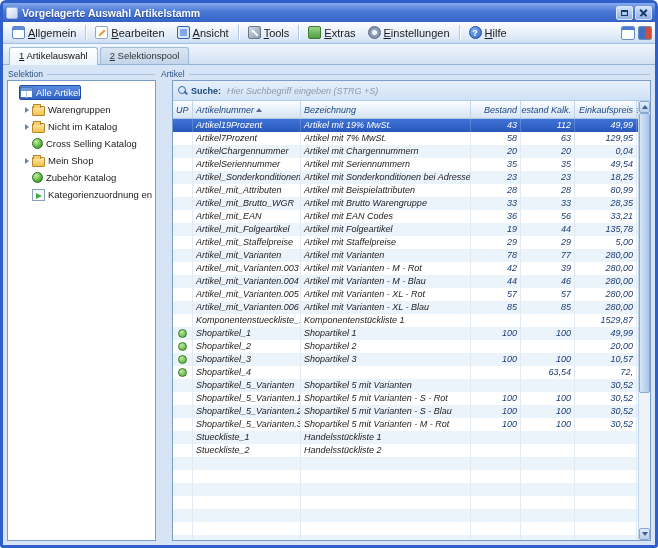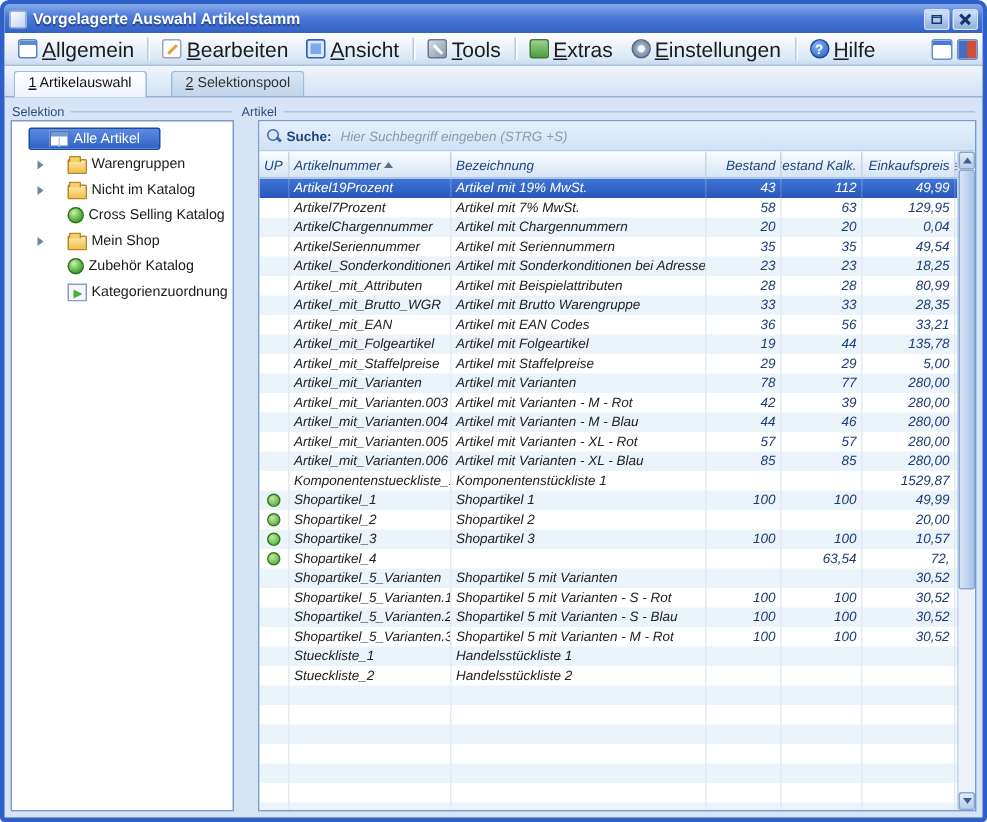--- a/index.html
+++ b/index.html
@@ -22,21 +22,21 @@
   .glyph-max{width:7px;height:6px;border:1px solid #17356e;box-shadow:inset 0 1px 0 #17356e;}
   .glyph-x{position:relative;width:9px;height:9px;}
   .glyph-x::before,.glyph-x::after{content:"";position:absolute;left:0;top:4px;width:9px;height:1.5px;
     background:#17356e;}
   .glyph-x::before{transform:rotate(45deg);} .glyph-x::after{transform:rotate(-45deg);}
 
   
   .toolbar{height:22px;flex:0 0 22px;display:flex;align-items:center;padding:0 3px;
     background:linear-gradient(#fefeff,#dbe8f7 80%,#c8dbf1);border-bottom:1px solid #a6c1e0;}
   .tb-items{display:flex;align-items:center;height:100%;}
-  .tb-btn{display:flex;align-items:center;gap:3px;padding:1px 5px;font-size:14px;color:#1b1b1b;
+  .tb-btn{display:flex;align-items:center;gap:3px;padding:1px 5px;font-size:11px;color:#1b1b1b;
     border:1px solid transparent;border-radius:2px;white-space:nowrap;}
   .tb-label{display:inline-block;}
   .tb-label::first-letter{text-decoration:underline;}
   .tb-sep{width:1px;height:15px;background:#b4c9e4;box-shadow:1px 0 0 #fdfdfd;margin:0 3px;}
   .tb-ico{width:13px;height:13px;border-radius:2px;position:relative;flex:0 0 auto;}
   .ico-form{background:#fff;border:1px solid #5b84c4;box-shadow:inset 0 3px 0 #5b8ad6;}
   .ico-edit{background:#fdfdfd;border:1px solid #9aa7b8;}
   .ico-edit::after{content:"";position:absolute;left:2px;top:5px;width:8px;height:2px;background:#e59a3c;
     transform:rotate(-45deg);}
   .ico-view{background:#7fa9e8;border:1px solid #2f63b8;box-shadow:inset 0 0 0 2px #d9e8fb;}
@@ -49,21 +49,21 @@
   .ico-help{border-radius:50%;background:radial-gradient(circle at 35% 30%,#7fb0f5,#2d63c8);
     border:1px solid #1f4c9e;}
   .ico-help::after{content:"?";position:absolute;left:0;top:0;width:100%;height:100%;color:#fff;
     font-size:9px;font-weight:bold;text-align:center;line-height:12px;}
   .tb-right{margin-left:auto;display:flex;gap:3px;}
   .tb-ico2{width:14px;height:14px;border-radius:2px;border:1px solid #6b8fc4;}
   .ico-win{background:#fff;box-shadow:inset 0 3px 0 #4a78d6;}
   .ico-grid4{background:linear-gradient(90deg,#3e6fc4 50%,#d04f3a 50%);}
 
   
-  .tabstrip{height:32px;flex:0 0 20px;display:flex;align-items:flex-end;gap:16px;padding:2px 6px 0;
+  .tabstrip{height:32px;flex:0 0 20px;display:flex;align-items:flex-end;gap:2px;padding:2px 6px 0;
     background:linear-gradient(#f0f6fd,#d2e1f3);border-bottom:1px solid #93b2d8;}
   .tab{padding:2px 9px 3px;font-size:9.5px;color:#333;background:linear-gradient(#dbe6f3,#c2d5ea);
     border:1px solid #9fbbda;border-bottom:none;border-radius:3px 3px 0 0;white-space:nowrap;}
   .tab.active{background:linear-gradient(#ffffff,#edf4fc);color:#111;position:relative;top:1px;
     padding-bottom:4px;}
   .tab-label{display:inline-block;}
   .tab-label::first-letter{text-decoration:underline;}
 
   
   .content{flex:1;display:flex;gap:4px;padding:2px 4px 4px;min-height:0;}
@@ -73,21 +73,21 @@
     font-size:8.5px;color:#29507f;padding:0 1px;}
   .panel-header::after{content:"";flex:1;border-top:1px solid #a9c4e4;margin-top:1px;}
 
   
   .tree-box{flex:1;background:#fff;border:1px solid #7a9cc9;padding:3px 2px;overflow:hidden;}
   .tree-item{height:17px;display:flex;align-items:center;font-size:9.5px;color:#1b1b1b;}
   .tree-item.ind{padding-left:12px;}
   .tw{width:9px;flex:0 0 9px;display:flex;align-items:center;justify-content:center;}
   .expander::before{content:"";width:0;height:0;border-left:4px solid #6a85a8;
     border-top:3px solid transparent;border-bottom:3px solid transparent;}
-  .node{display:flex;align-items:center;gap:3px;padding:0 13px;height:15px;border:1px solid transparent;
+  .node{display:flex;align-items:center;gap:3px;padding:0 0;height:15px;border:1px solid transparent;
     overflow:hidden;white-space:nowrap;}
   .tree-item.sel .node{background:linear-gradient(#5c8be0,#2f62c6);border-color:#1d4aa4;
     border-radius:2px;color:#fff;}
   .ti{width:13px;height:12px;position:relative;flex:0 0 auto;}
   .ico-table{height:11px;background:#fff;border:1px solid #4a76b8;box-shadow:inset 0 3px 0 #6f9ad8;}
   .ico-table::after{content:"";position:absolute;left:5px;top:3px;width:1px;height:7px;background:#b8cce8;}
   .ico-folder{height:10px;margin-top:2px;background:linear-gradient(#ffe9a8,#f0c04a);
     border:1px solid #b8862a;border-radius:1px;}
   .ico-folder::before{content:"";position:absolute;top:-3px;left:0;width:6px;height:3px;
     background:#f4cf6a;border:1px solid #b8862a;border-bottom:none;border-radius:1px 1px 0 0;}

